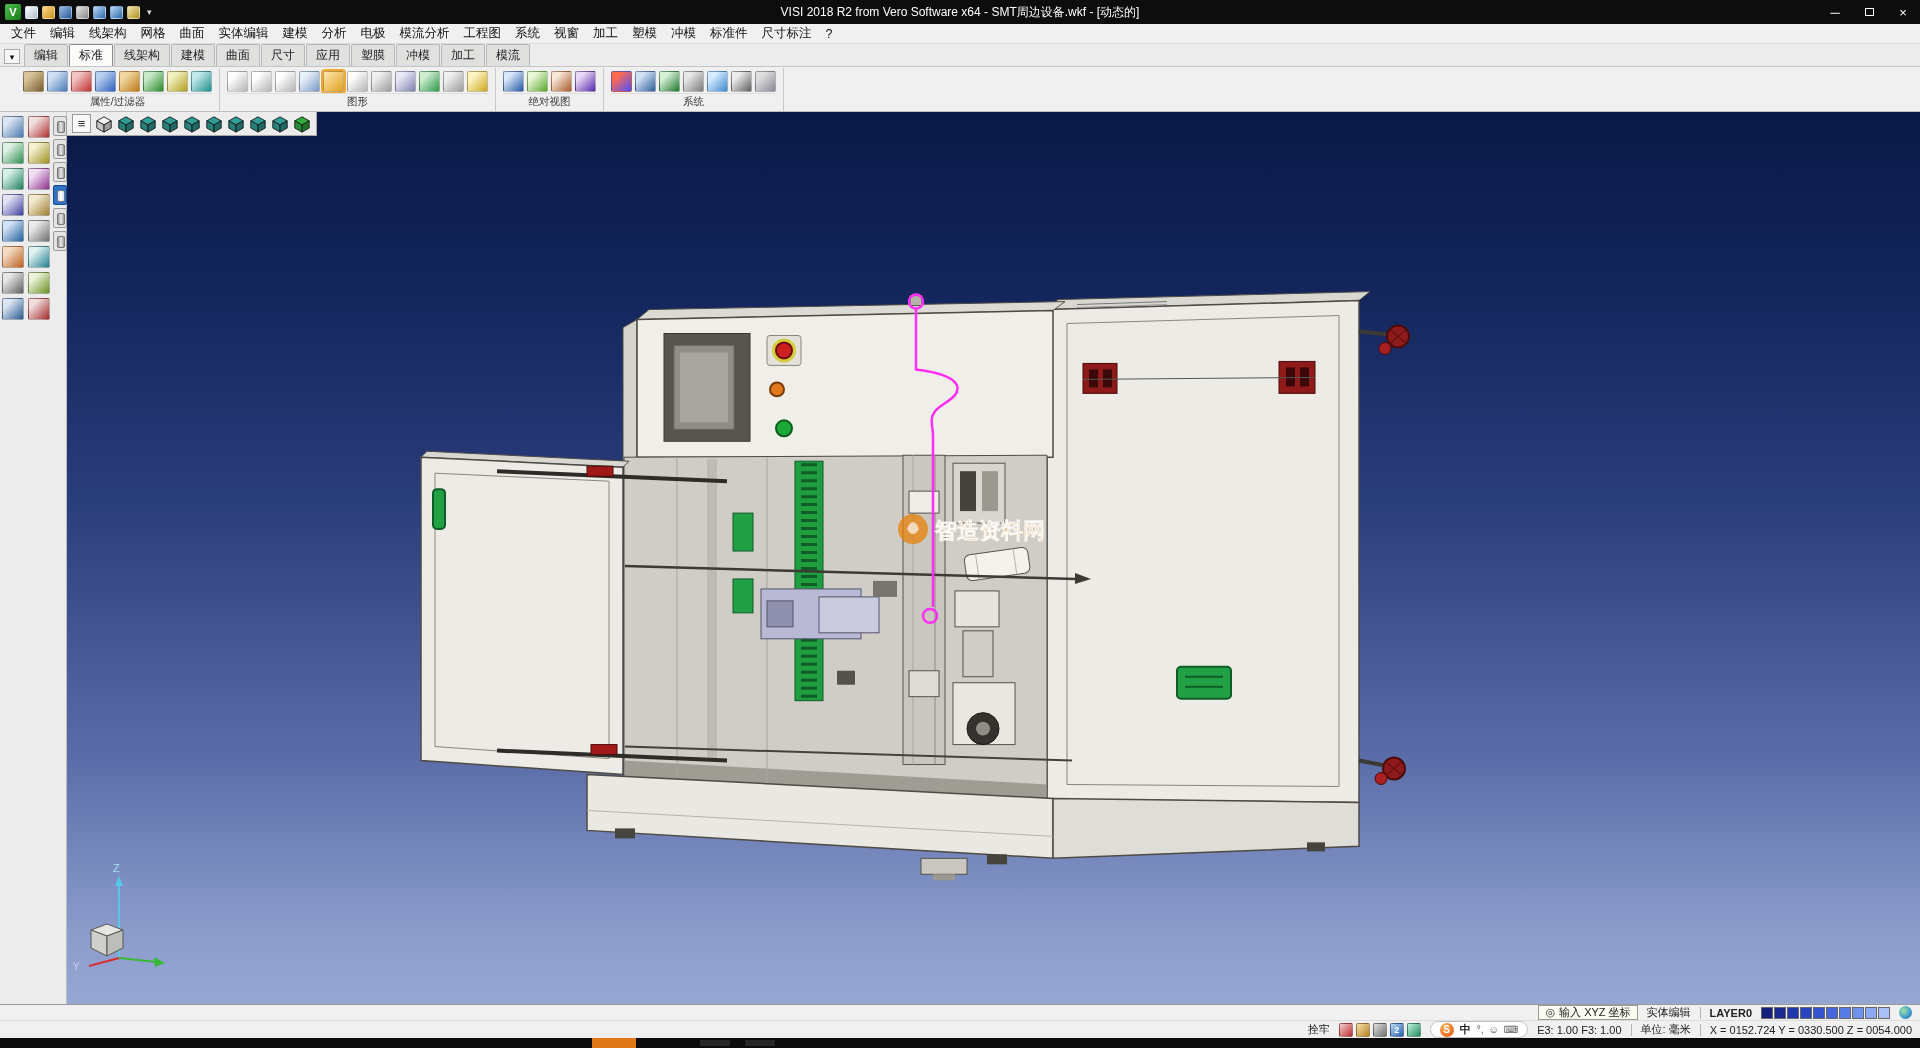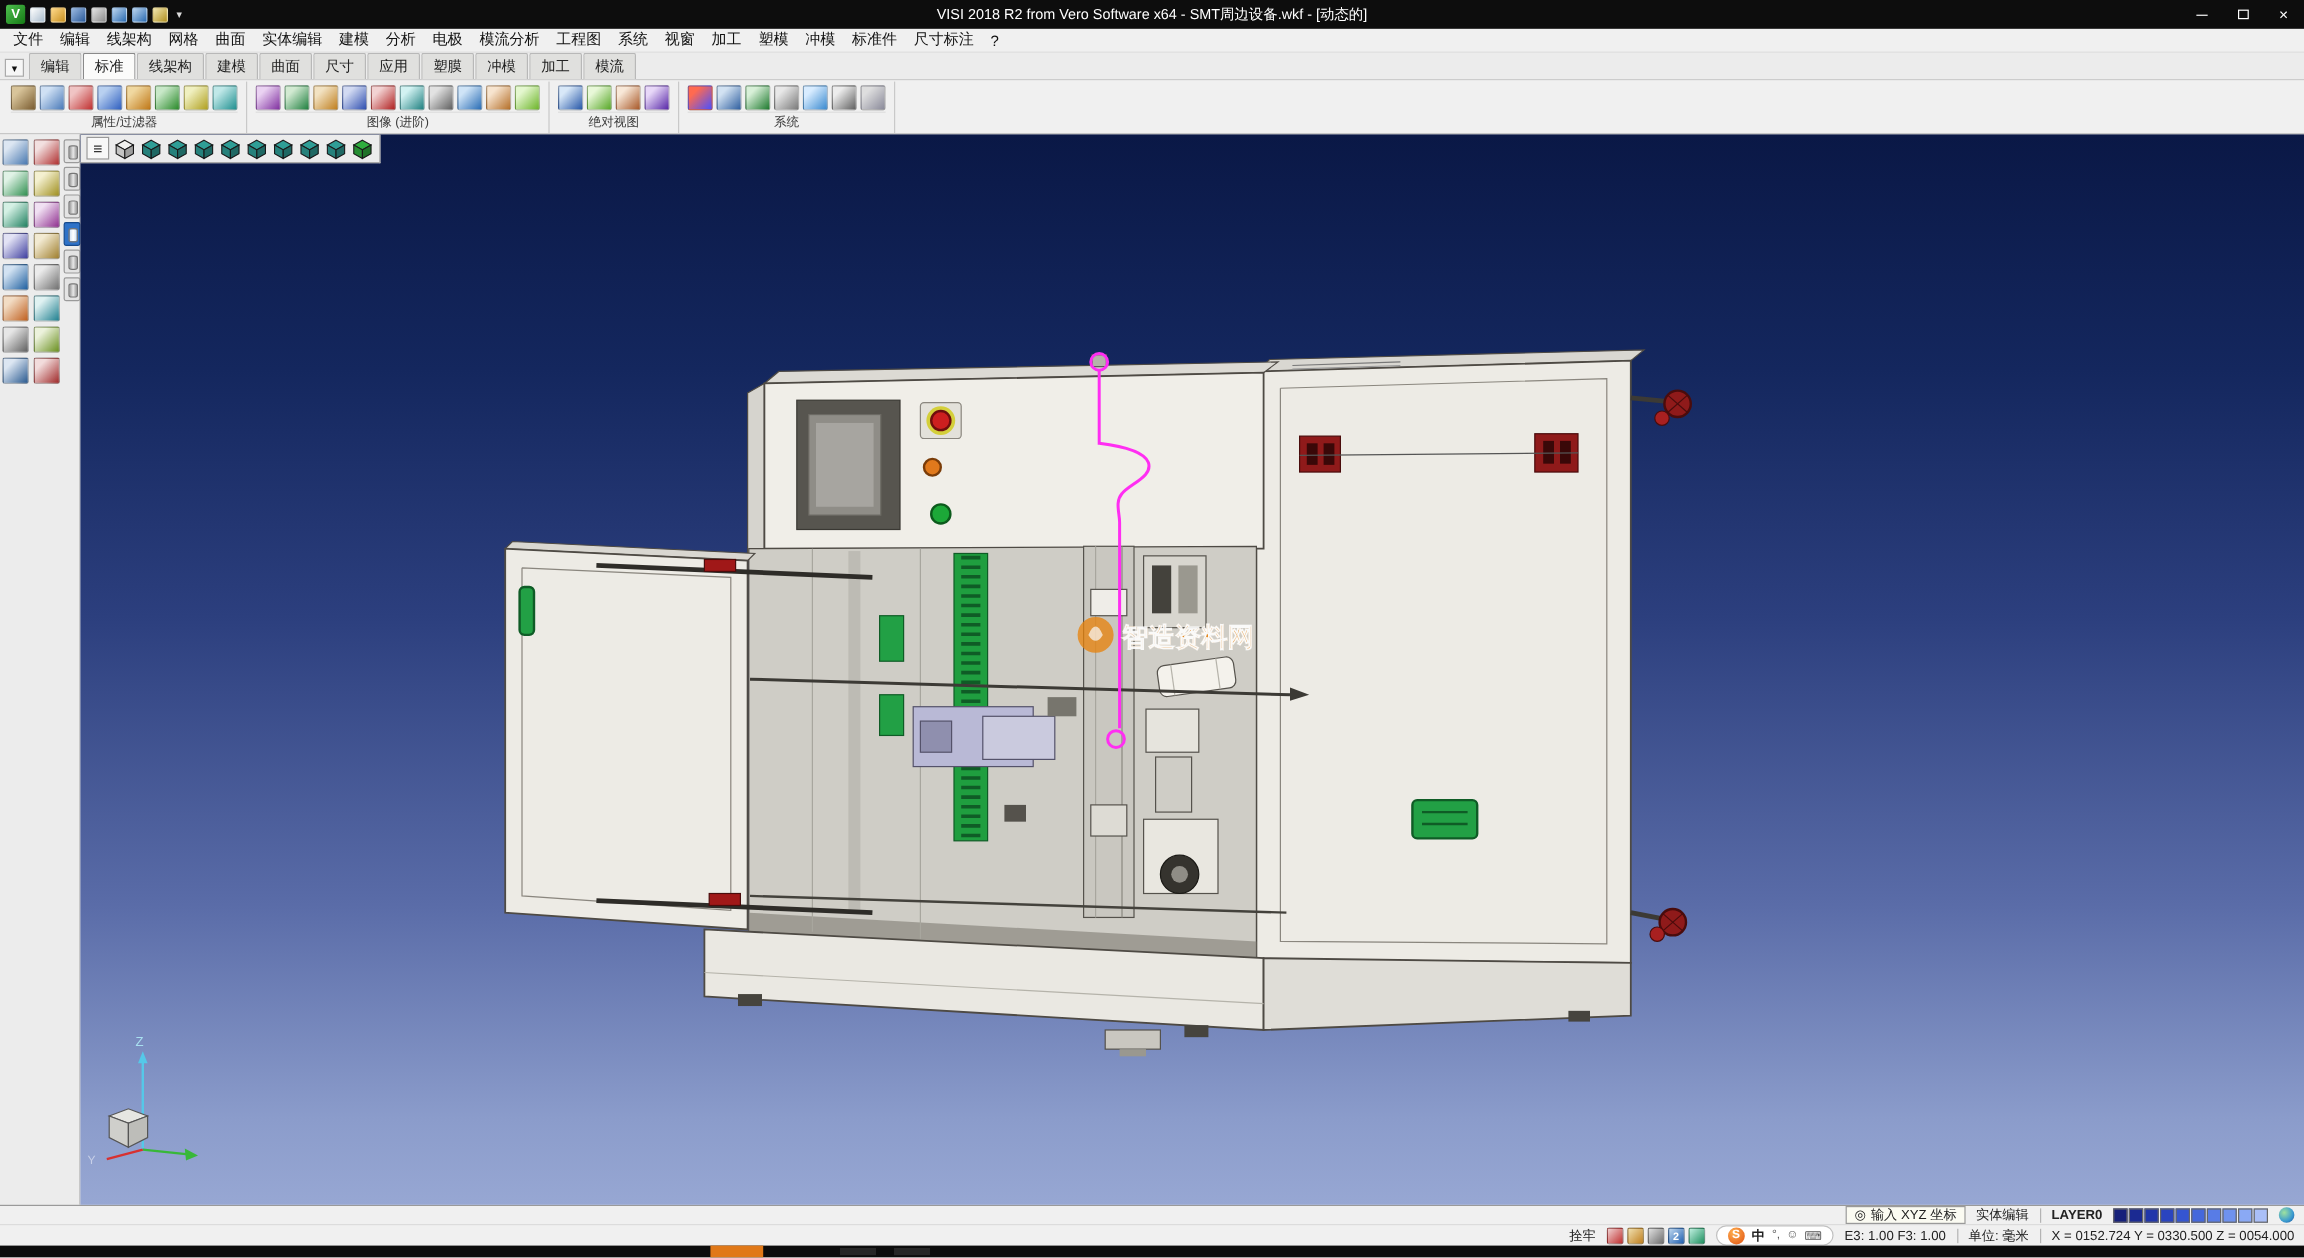--- a/index.html
+++ b/index.html
@@ -22,21 +22,21 @@
 .menubar{flex:0 0 20px;background:#f0f0f0;display:flex;align-items:center;font-size:12.5px;border-bottom:1px solid #dcdcdc;padding-left:4px}
 .menu-item{padding:1px 7px;white-space:nowrap}
 
 
 .tabrow{flex:0 0 21px;background:#ececec;display:flex;align-items:flex-end;padding:0 2px;border-bottom:1px solid #c4c4c4;gap:1px}
 .tab-dd{width:16px;height:15px;font-size:9px;display:flex;align-items:center;justify-content:center;border:1px solid #aaa;background:#f6f6f6;margin:0 3px 2px 2px}
 .tab{font-size:12px;padding:2px 9px;border:1px solid #b8b8b8;border-bottom:none;background:#e0e0de;color:#222;border-radius:2px 2px 0 0;white-space:nowrap}
 .tab.active{background:#fbfbfa;border-color:#8a8a8a}
 
 
-.toolbar{flex:0 0 45px;background:#f0f0f0;display:flex;align-items:stretch;padding:1px 2px 0;border-bottom:1px solid #bdbdbd}
+.toolbar{flex:0 0 45px;background:#f0f0f0;display:flex;align-items:stretch;padding:1px 16px 0;border-bottom:1px solid #bdbdbd}
 .tb-group{display:flex;flex-direction:column;padding:1px 7px 0;border-right:1px solid #c9c9c9}
 .tb-icons{display:flex;gap:3px;align-items:center;flex:1}
 .tb-icon{width:21px;height:21px;border-radius:2px;background:linear-gradient(135deg,var(--c1) 25%,var(--c2));border:1px solid rgba(60,60,60,.28);font-size:10px;display:flex;align-items:center;justify-content:center;color:#fff}
 .tb-icon.active{outline:2px solid #f0a830;background:linear-gradient(135deg,#ffe9b0,#e0a020)}
 .tb-label{font-size:10.5px;color:#3a3a3a;text-align:center;padding:1px 0 2px;border-top:1px solid #dedede;white-space:nowrap}
 
 
 .main{flex:1;display:flex;min-height:0}
 .left-toolbar{width:67px;background:#ececec;border-right:1px solid #bdbdbd;display:flex;padding:4px 2px;gap:3px}
 .ltb-grid{display:grid;grid-template-columns:22px 22px;gap:4px;align-content:start}
@@ -163,32 +163,33 @@
           <span class="tb-icon" title="selection-mask-icon" style="--c1: #f0d8a0; --c2: #c07818;"></span>
           <span class="tb-icon" title="layer-filter-icon" style="--c1: #c8e8c8; --c2: #2a8a2a;"></span>
           <span class="tb-icon" title="color-filter-icon" style="--c1: #f0f0c0; --c2: #b0a020;"></span>
           <span class="tb-icon" title="reset-filter-icon" style="--c1: #c0e8e8; --c2: #209090;"></span>
         </div>
       <div class="tb-label">属性/过滤器</div>
     </div>
     <div class="tb-group">
       <div class="tb-icons">
 
-      <span class="tb-icon" title="texture-icon" style="--c1: #ead2f2; --c2: #8030a0;"></span>
-          <span class="tb-icon" title="material-icon" style="--c1: #d2ead2; --c2: #208040;"></span>
-          <span class="tb-icon" title="background-icon" style="--c1: #f2e2c2; --c2: #c08020;"></span>
-          <span class="tb-icon" title="reflection-icon" style="--c1: #d2daf2; --c2: #3050b0;"></span>
-          <span class="tb-icon" title="shadow-icon" style="--c1: #f2d2d2; --c2: #b02020;"></span>
-          <span class="tb-icon" title="ambient-icon" style="--c1: #d2f2f2; --c2: #208080;"></span>
-          <span class="tb-icon" title="photo-render-icon" style="--c1: #e2e2e2; --c2: #606060;"></span>
-          <span class="tb-icon" title="animation-icon" style="--c1: #cfe4f7; --c2: #2a6db5;"></span>
-          <span class="tb-icon" title="camera-icon" style="--c1: #f7e4cf; --c2: #b5702a;"></span>
-          <span class="tb-icon" title="screenshot-icon" style="--c1: #e4f7cf; --c2: #6db52a;"></span>
-        </div>
-      <div class="tb-label">图像 (进阶)</div>
+      <span class="tb-icon" title="shading-off-icon" style="--c1: #ffffff; --c2: #b4b4b4;"></span>
+          <span class="tb-icon" title="wireframe-icon" style="--c1: #ffffff; --c2: #b4b4b4;"></span>
+          <span class="tb-icon" title="hidden-line-icon" style="--c1: #ffffff; --c2: #b4b4b4;"></span>
+          <span class="tb-icon" title="shaded-icon" style="--c1: #e8f0fa; --c2: #7a9ac8;"></span>
+          <span class="tb-icon active" title="shaded-edges-icon" style="--c1: #ffe9b0; --c2: #e0a020;"></span>
+          <span class="tb-icon" title="transparent-icon" style="--c1: #ffffff; --c2: #b4b4b4;"></span>
+          <span class="tb-icon" title="draft-analysis-icon" style="--c1: #f0f0f0; --c2: #9a9a9a;"></span>
+          <span class="tb-icon" title="section-icon" style="--c1: #e8e8f4; --c2: #8080b0;"></span>
+          <span class="tb-icon" title="dynamic-section-icon" style="--c1: #d0ecd0; --c2: #2a9a4a;"></span>
+          <span class="tb-icon" title="render-settings-icon" style="--c1: #f0f0f0; --c2: #9a9a9a;"></span>
+          <span class="tb-icon" title="lights-icon" style="--c1: #fdf4c4; --c2: #d0a820;"></span>
+        </div>
+      <div class="tb-label">图形</div>
     </div>
     <div class="tb-group">
       <div class="tb-icons">
 
       <span class="tb-icon" title="workplane-standard-icon" style="--c1: #d8e8f8; --c2: #2858a8;"></span>
           <span class="tb-icon" title="workplane-face-icon" style="--c1: #e8f8d8; --c2: #58a828;"></span>
           <span class="tb-icon" title="workplane-3points-icon" style="--c1: #f8e8d8; --c2: #a85828;"></span>
           <span class="tb-icon" title="workplane-reset-icon" style="--c1: #e8d8f8; --c2: #5828a8;"></span>
         </div>
       <div class="tb-label">绝对视图</div>

